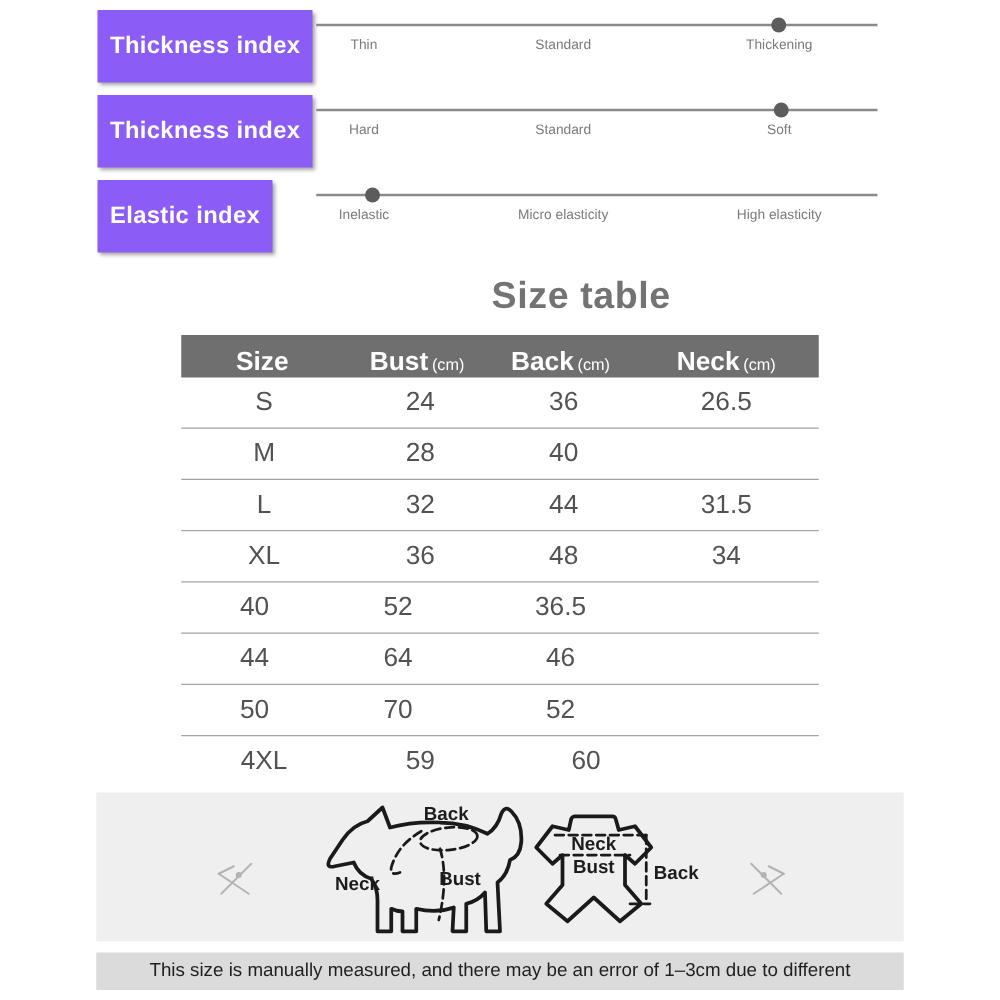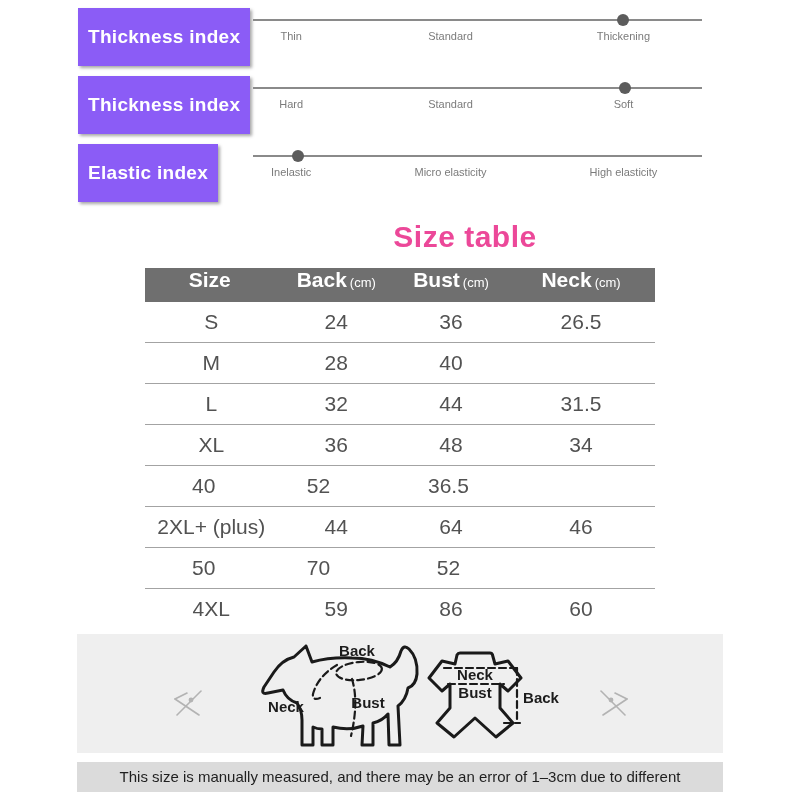--- a/index.html
+++ b/index.html
@@ -22,24 +22,24 @@
   .slider-dot { position:absolute; top:10px; width:12px; height:12px; border-radius:50%; background:#5c5c5c; }
   .slider-labels span {
     position:absolute; top:26px; transform:translateX(-50%);
     font-size:11px; color:#7b7b7b; white-space:nowrap;
   }
   .opt0 { left:8.5%; } .opt1 { left:44%; } .opt2 { left:82.5%; }
 
   
   .size-title {
     position:absolute; top:220px; left:365px; width:200px; text-align:center;
-    font-size:30px; font-weight:bold; color:#ec4899; letter-spacing:.5px;
+    font-size:30px; font-weight:bold; color:#737373; letter-spacing:.5px;
   }
   .size-table { position:absolute; left:145px; top:268px; width:510px; }
-  .thead { display:flex; background:#6f6f6f; color:#fff; height:34px; align-items:flex-start; }
+  .thead { display:flex; background:#6f6f6f; color:#fff; height:34px; align-items:flex-end; }
   .th, .td { text-align:center; }
   .c0 { width:26%; } .c1 { width:23%; } .c2 { width:22%; } .c3 { width:29%; }
   .th { font-size:21px; font-weight:bold; }
   .th .unit { font-size:13px; font-weight:normal; margin-left:3px; }
   .tr { display:flex; height:40px; align-items:center; border-bottom:1px solid #a3a3a3; }
   .tr:last-child { border-bottom:none; }
   .td { font-size:21px; color:#525252; }
 
   
   .diagram-panel { position:absolute; left:77px; top:634px; width:646px; height:119px; background:#efefef; }
@@ -101,22 +101,22 @@
         <span class="opt2">High elasticity</span>
       </div>
     </div>
   </div>
 
   <div class="size-title">Size table</div>
 
   <div class="size-table">
     <div class="thead">
       <div class="th c0"><span>Size</span><span class="unit"></span></div>
+      <div class="th c2"><span>Bust</span><span class="unit">(cm)</span></div>
       <div class="th c1"><span>Back</span><span class="unit">(cm)</span></div>
-      <div class="th c2"><span>Bust</span><span class="unit">(cm)</span></div>
       <div class="th c3"><span>Neck</span><span class="unit">(cm)</span></div>
     </div>
     <div class="tbody">
         <div class="tr">
           <div class="td c0">S</div>
           <div class="td c1">24</div>
           <div class="td c2">36</div>
           <div class="td c3">26.5</div>
         </div>
         <div class="tr">
@@ -135,34 +135,32 @@
           <div class="td c1">36</div>
           <div class="td c2">48</div>
           <div class="td c3">34</div>
         </div>
         <div class="tr">
           <div class="td c1">40</div>
           <div class="td c2">52</div>
           <div class="td c3">36.5</div>
         </div>
         <div class="tr">
-          <div class="td c0">2XL+ (plus)</div>
           <div class="td c1">44</div>
           <div class="td c2">64</div>
           <div class="td c3">46</div>
         </div>
         <div class="tr">
           <div class="td c1">50</div>
           <div class="td c2">70</div>
           <div class="td c3">52</div>
         </div>
         <div class="tr">
           <div class="td c0">4XL</div>
           <div class="td c1">59</div>
-          <div class="td c2">86</div>
           <div class="td c3">60</div>
         </div>
       </div>
   </div>
 
   <div class="diagram-panel">
 
     <svg class="arrow-left-svg arrow-glyph" width="40" height="36" viewBox="0 0 40 36">
       <line x1="31" y1="7" x2="7" y2="31"></line>
       <line x1="5" y1="15" x2="29" y2="31"></line>

